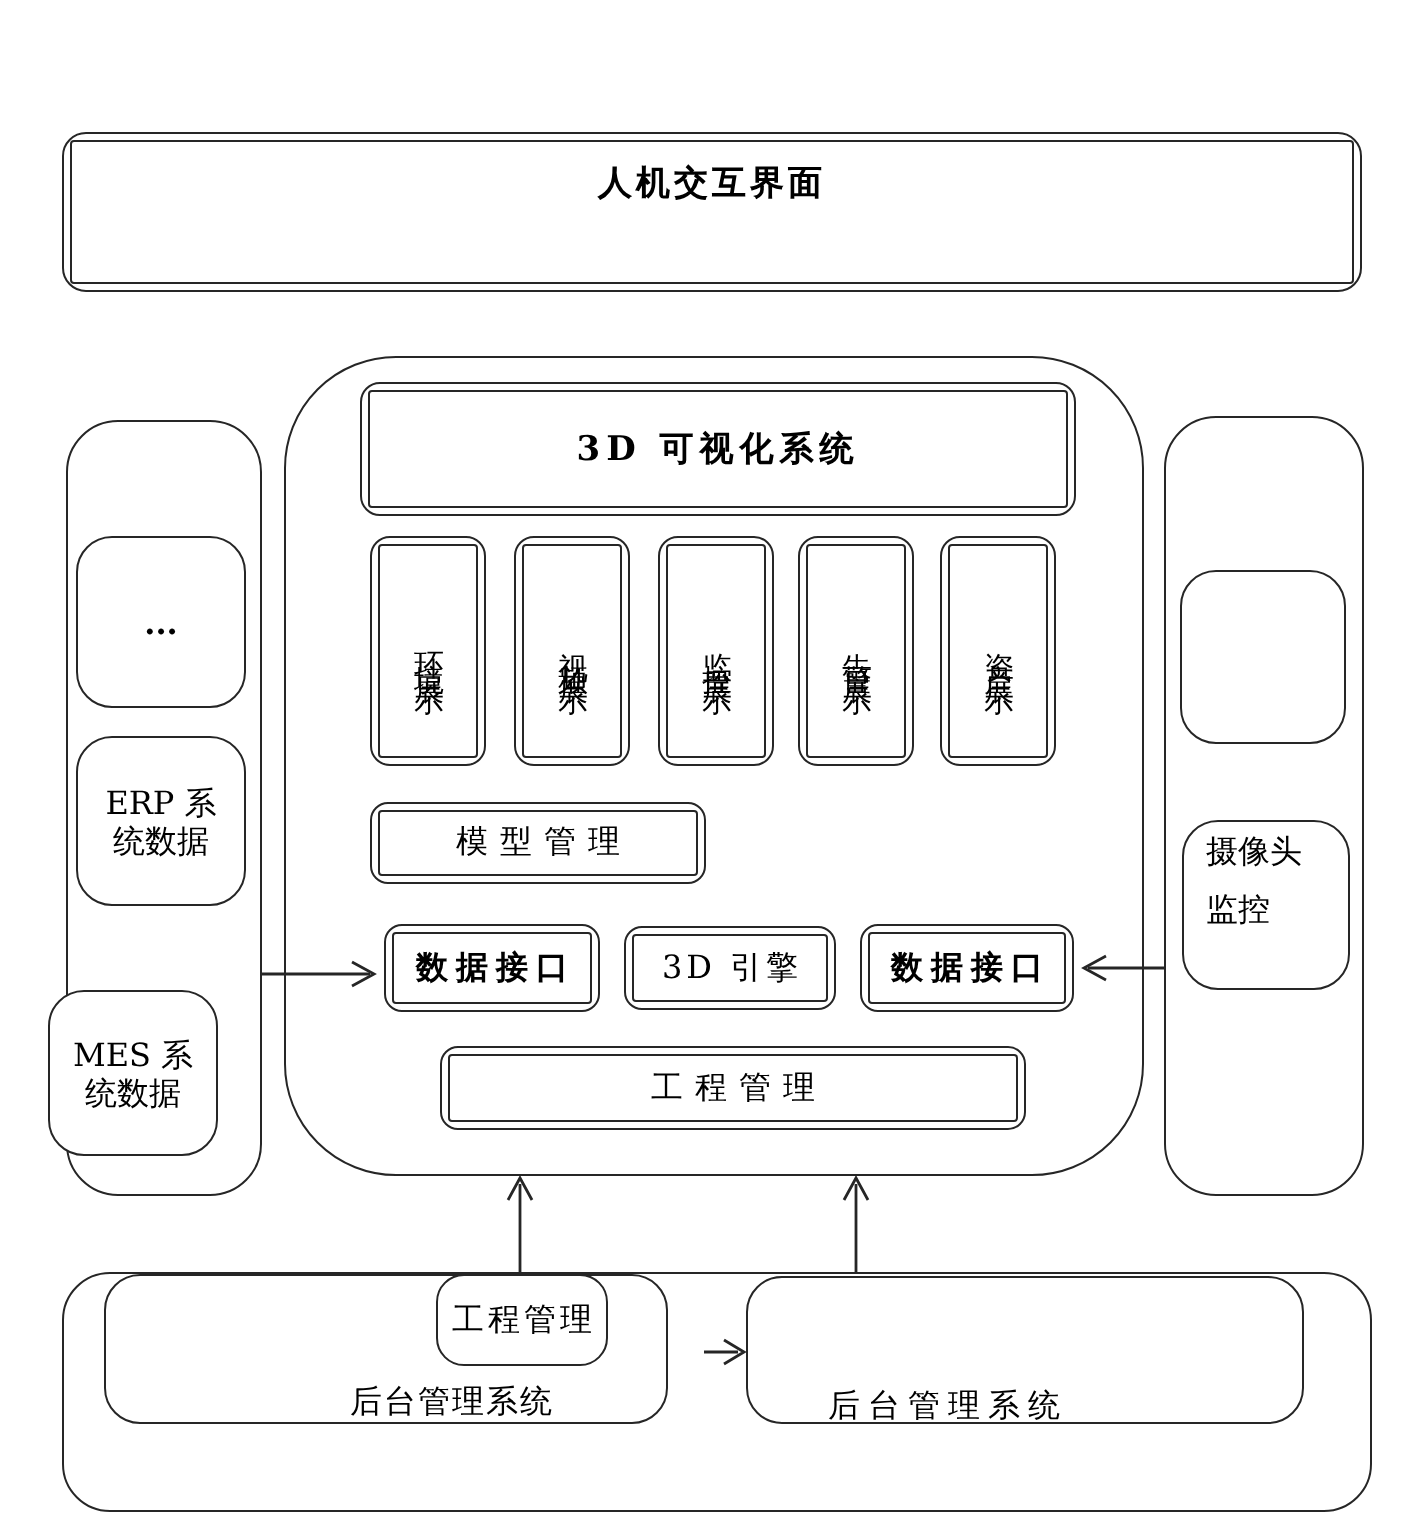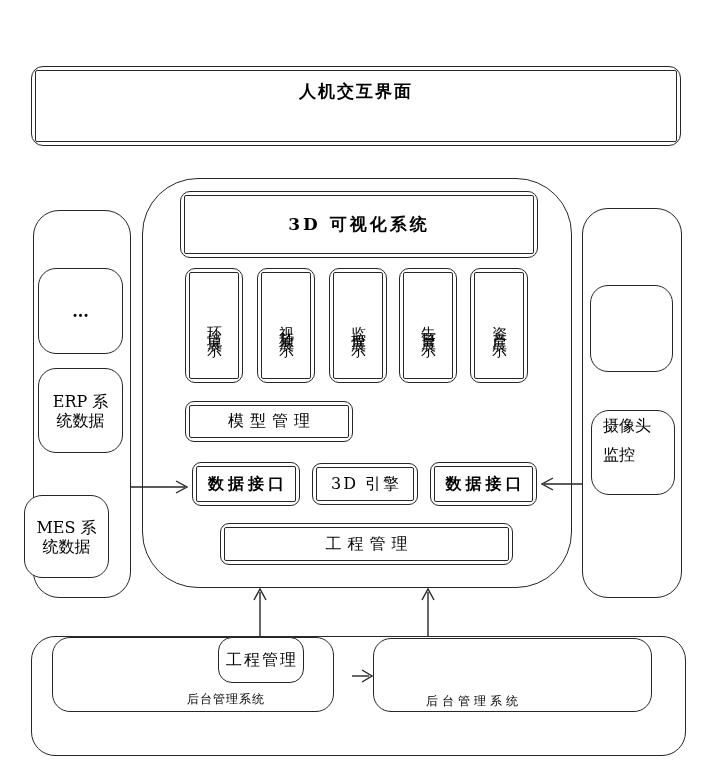--- a/index.html
+++ b/index.html
@@ -23,21 +23,21 @@
   .t16{font-size:16px;}
   .ls6{letter-spacing:6px;margin-right:-6px;}
   .ls4{letter-spacing:4px;margin-right:-4px;font-weight:bold;}
   .ls2{letter-spacing:2px;margin-right:-2px;}
   .vtext{
     writing-mode:vertical-rl;text-orientation:upright;
     font-size:15px;letter-spacing:6px;line-height:1;
   }
   .prelines{white-space:pre-line;line-height:19px;font-size:16px;}
   .camtext{white-space:pre-line;line-height:29px;font-size:16px;text-align:left;}
-  .blabel{font-size:12px;letter-spacing:1px;text-align:center;}
+  .blabel{font-size:16px;letter-spacing:1px;text-align:center;}
   svg.arrows{position:absolute;left:0;top:0;pointer-events:none;}
 </style>
 </head>
 <body>
 
 <div class="page">
 
   <div class="abs dbox" style="left:31px;top:66px;width:650px;height:80px;border-radius:12px">
     <div class="inner" style="align-items:flex-start;padding-top:9px">
       <span class="t-banner">人机交互界面</span>

